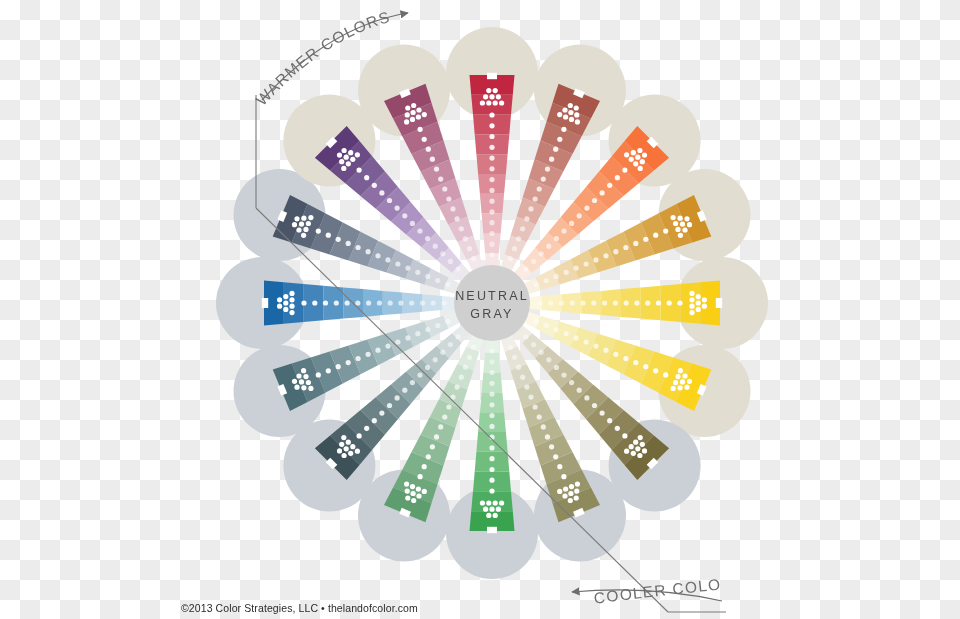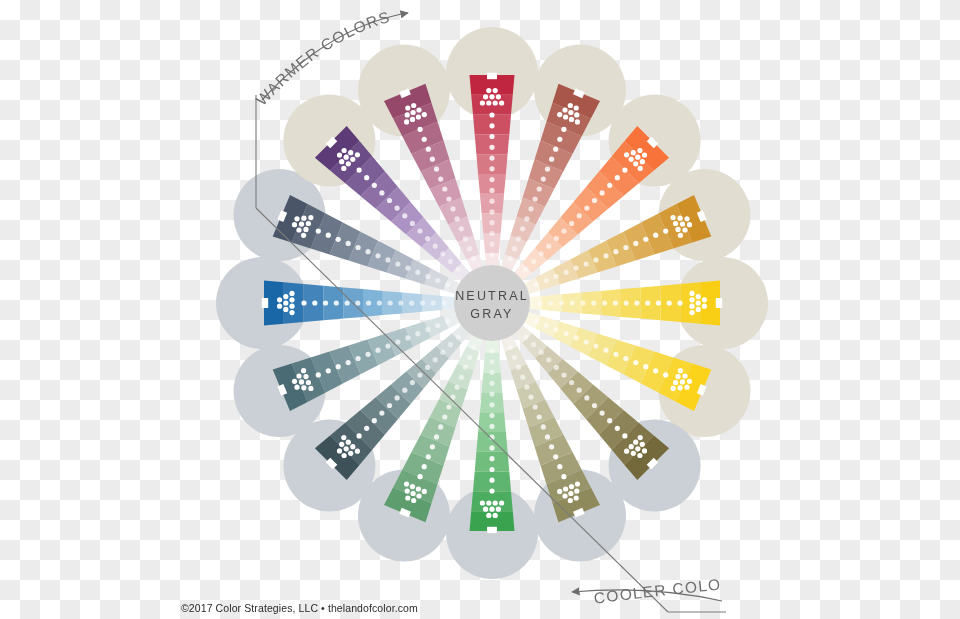--- a/index.html
+++ b/index.html
@@ -688,13 +688,13 @@
 
   <g id="cooler-group">
     <path id="cooler-arc" d="M 722 601 Q 650 585 572 592" fill="none" stroke="#6e6e6e" stroke-width="1.2" marker-end="url(#arrowEnd)"></path>
     <path id="cooler-textpath" d="M 592 604 Q 656 596 716 590" fill="none" stroke="none"></path>
     <text class="dir-label">
       <textPath href="#cooler-textpath" startOffset="2%" id="cooler-tp">COOLER COLORS</textPath>
     </text>
   </g>
 </svg>
 
-<div id="footer">©2017 Color Strategies, LLC • thelandofcolor.com</div>
+<div id="footer">©2013 Color Strategies, LLC • thelandofcolor.com</div>
 
 </body></html>

